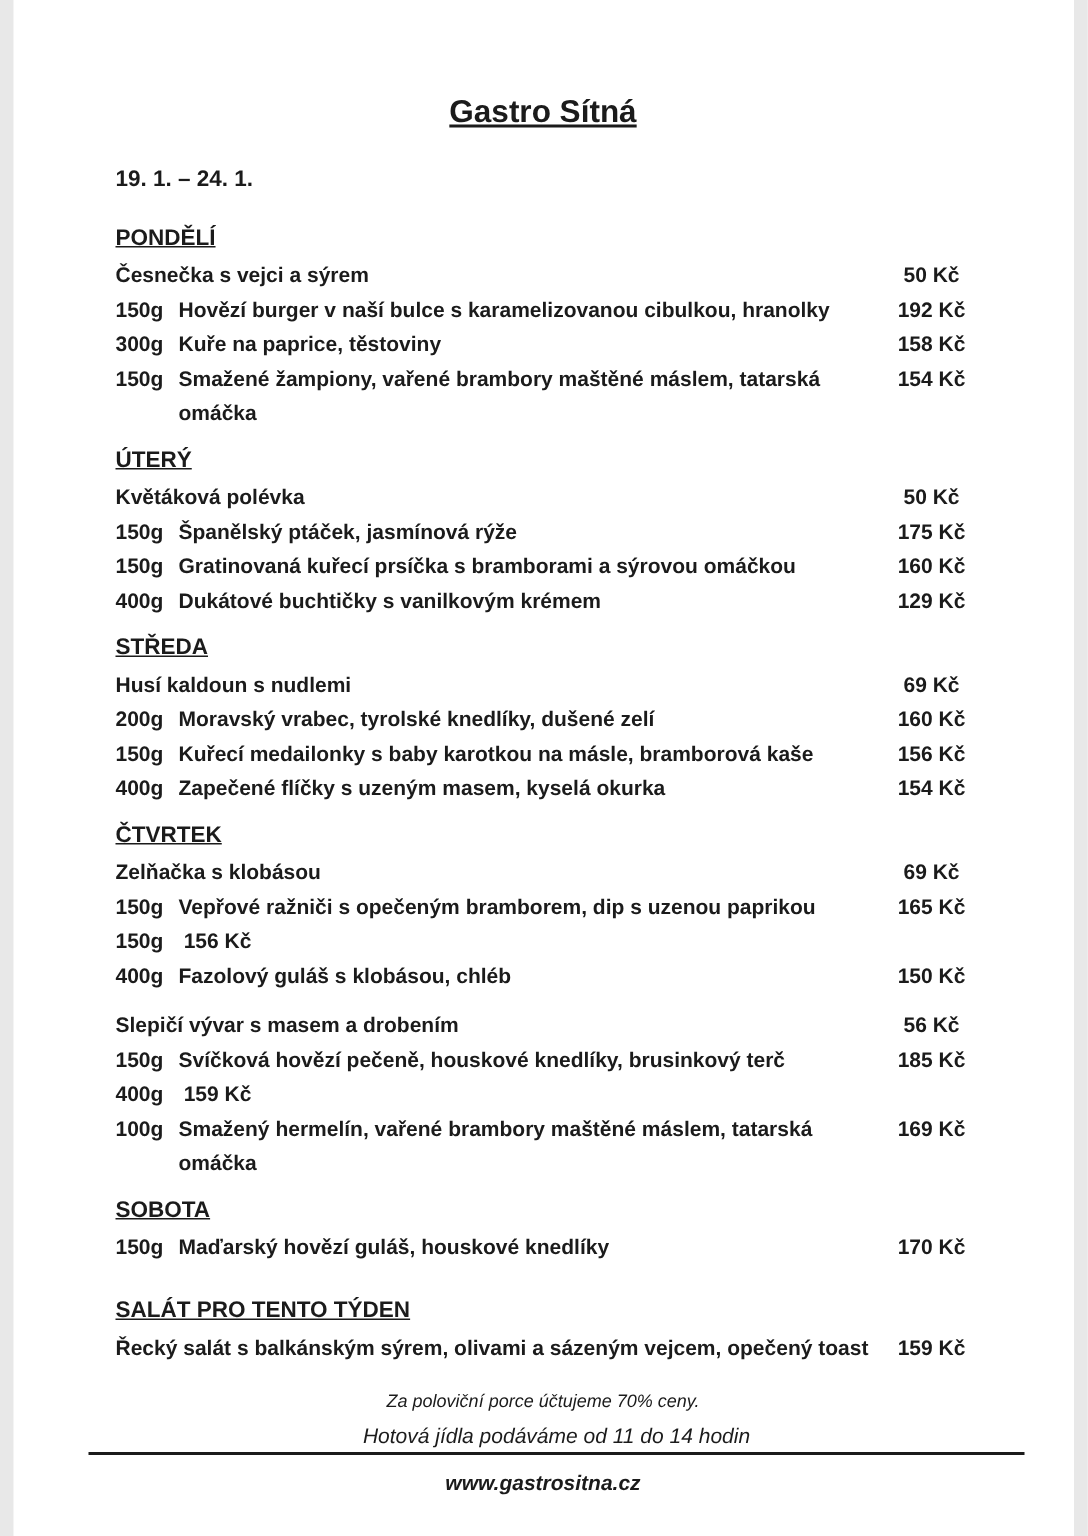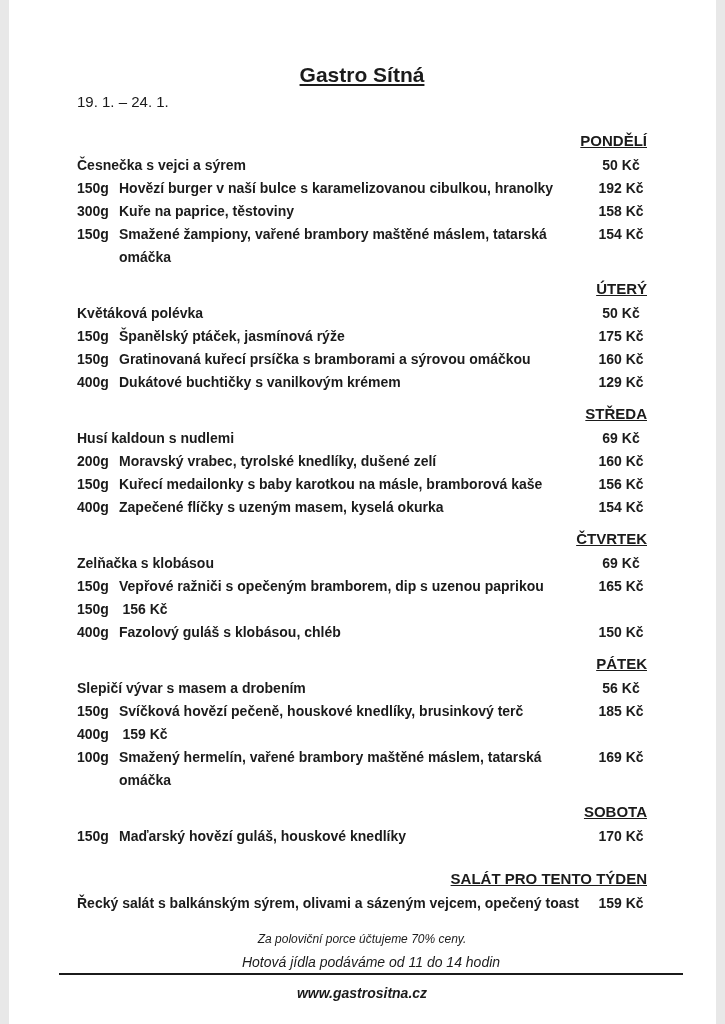--- a/index.html
+++ b/index.html
@@ -18,35 +18,34 @@
   }
   .title {
     margin: 0;
     text-align: center;
     font-size: 21px;
     line-height: 26px;
     font-weight: bold;
     text-decoration: underline;
   }
   .date-range {
-    margin-top: 4px;
+    margin-top: 22px;
     font-size: 15px;
     line-height: 19px;
-    font-weight: normal;
+    font-weight: bold;
   }
   .day-section { margin-top: 10px; }
   .day-section.first { margin-top: 20px; }
   .day-section.salad { margin-top: 21px; }
   .day-header {
     margin: 0 0 4px 0;
     font-size: 15px;
     line-height: 19px;
     font-weight: bold;
     text-decoration: underline;
-    text-align: right;
   }
   .row {
     display: flex;
     align-items: baseline;
     font-size: 14px;
     line-height: 23px;
     font-weight: bold;
   }
   .row .weight { flex: none; width: 42px; }
   .row .name  { flex: 1 1 auto; padding-right: 10px; }
@@ -167,21 +166,20 @@
       <span class="price">156 Kč</span>
     </div>
     <div class="row">
       <span class="weight">400g</span>
       <span class="name">Fazolový guláš s klobásou, chléb</span>
       <span class="price">150 Kč</span>
     </div>
   </section>
 
   <section class="day-section">
-    <h2 class="day-header">PÁTEK</h2>
     <div class="row">
       <span class="name">Slepičí vývar s masem a drobením</span>
       <span class="price">56 Kč</span>
     </div>
     <div class="row">
       <span class="weight">150g</span>
       <span class="name">Svíčková hovězí pečeně, houskové knedlíky, brusinkový terč</span>
       <span class="price">185 Kč</span>
     </div>
     <div class="row">

